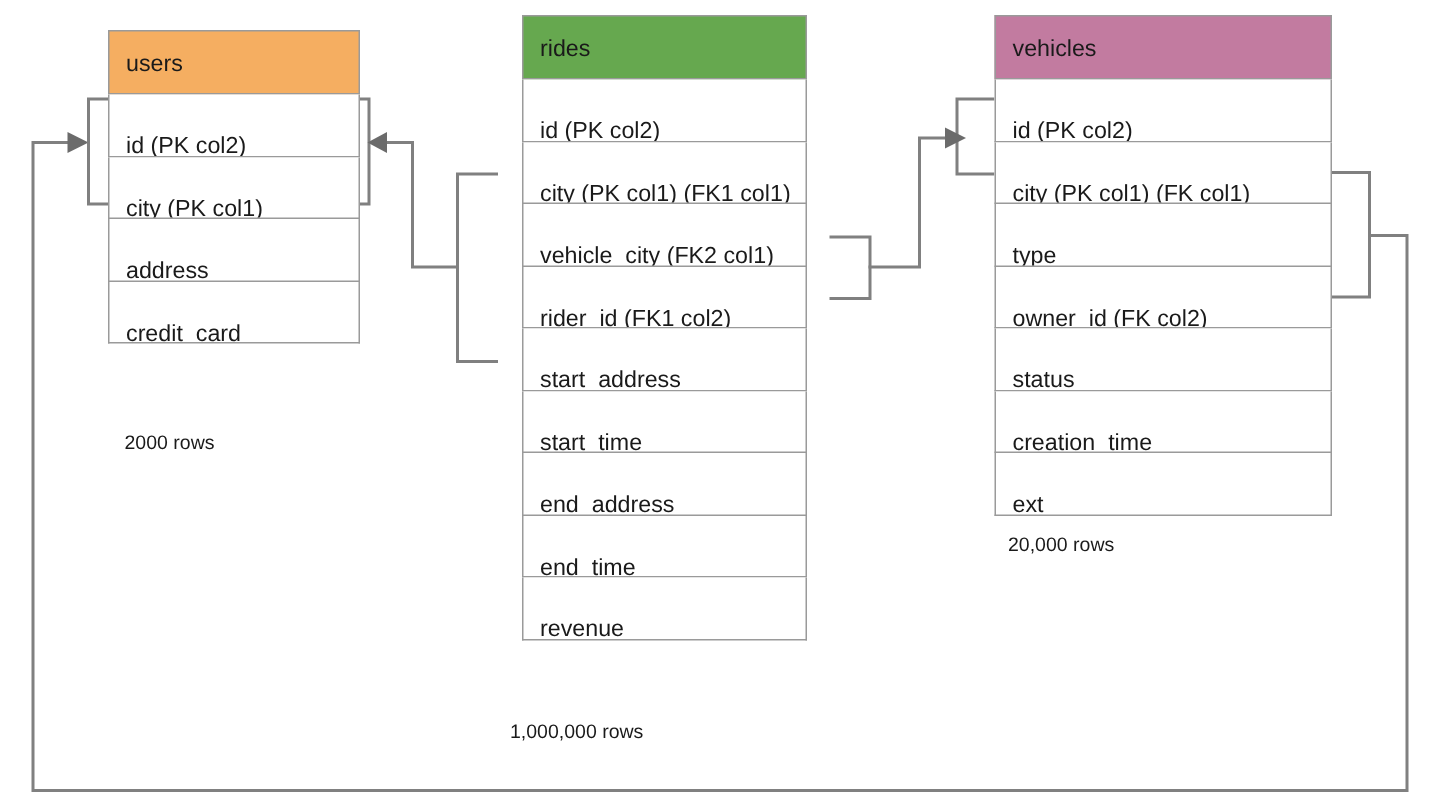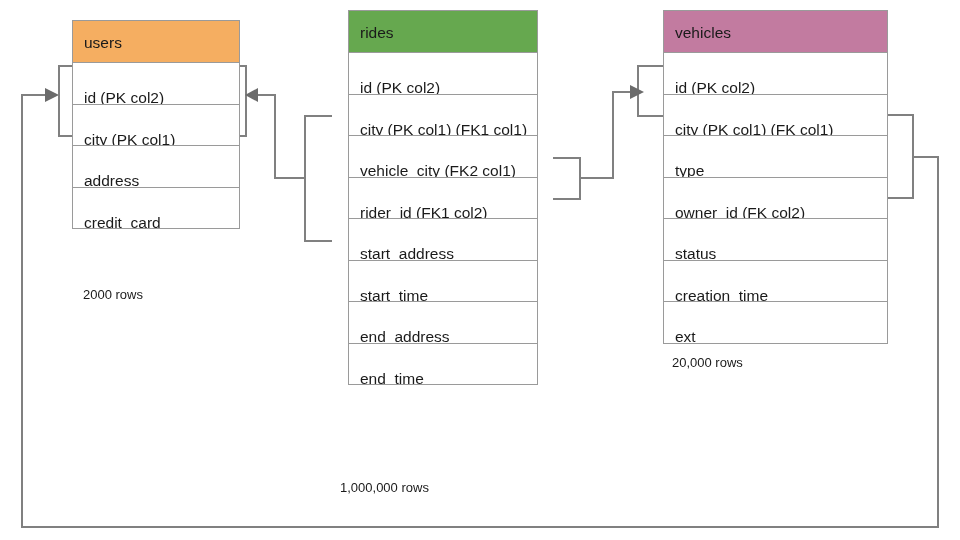--- a/index.html
+++ b/index.html
@@ -118,20 +118,21 @@
   <div class="entity" style="left:348px; top:10px; width:190px;">
     <div class="hdr" style="background:#66A84F;">rides</div>
     <div class="field">id (PK col2)</div>
     <div class="field">city (PK col1) (FK1 col1)</div>
     <div class="field">vehicle_city (FK2 col1)</div>
     <div class="field">rider_id (FK1 col2)</div>
     <div class="field">start_address</div>
     <div class="field">start_time</div>
     <div class="field">end_address</div>
     <div class="field">end_time</div>
+    <div class="field">revenue</div>
   </div>
   <div class="rowcount" style="left:340px; top:480px;">1,000,000 rows</div>
 
   <div class="entity" style="left:663px; top:10px; width:225px;">
     <div class="hdr" style="background:#C27BA0;">vehicles</div>
     <div class="field">id (PK col2)</div>
     <div class="field">city (PK col1) (FK col1)</div>
     <div class="field">type</div>
     <div class="field">owner_id (FK col2)</div>
     <div class="field">status</div>

